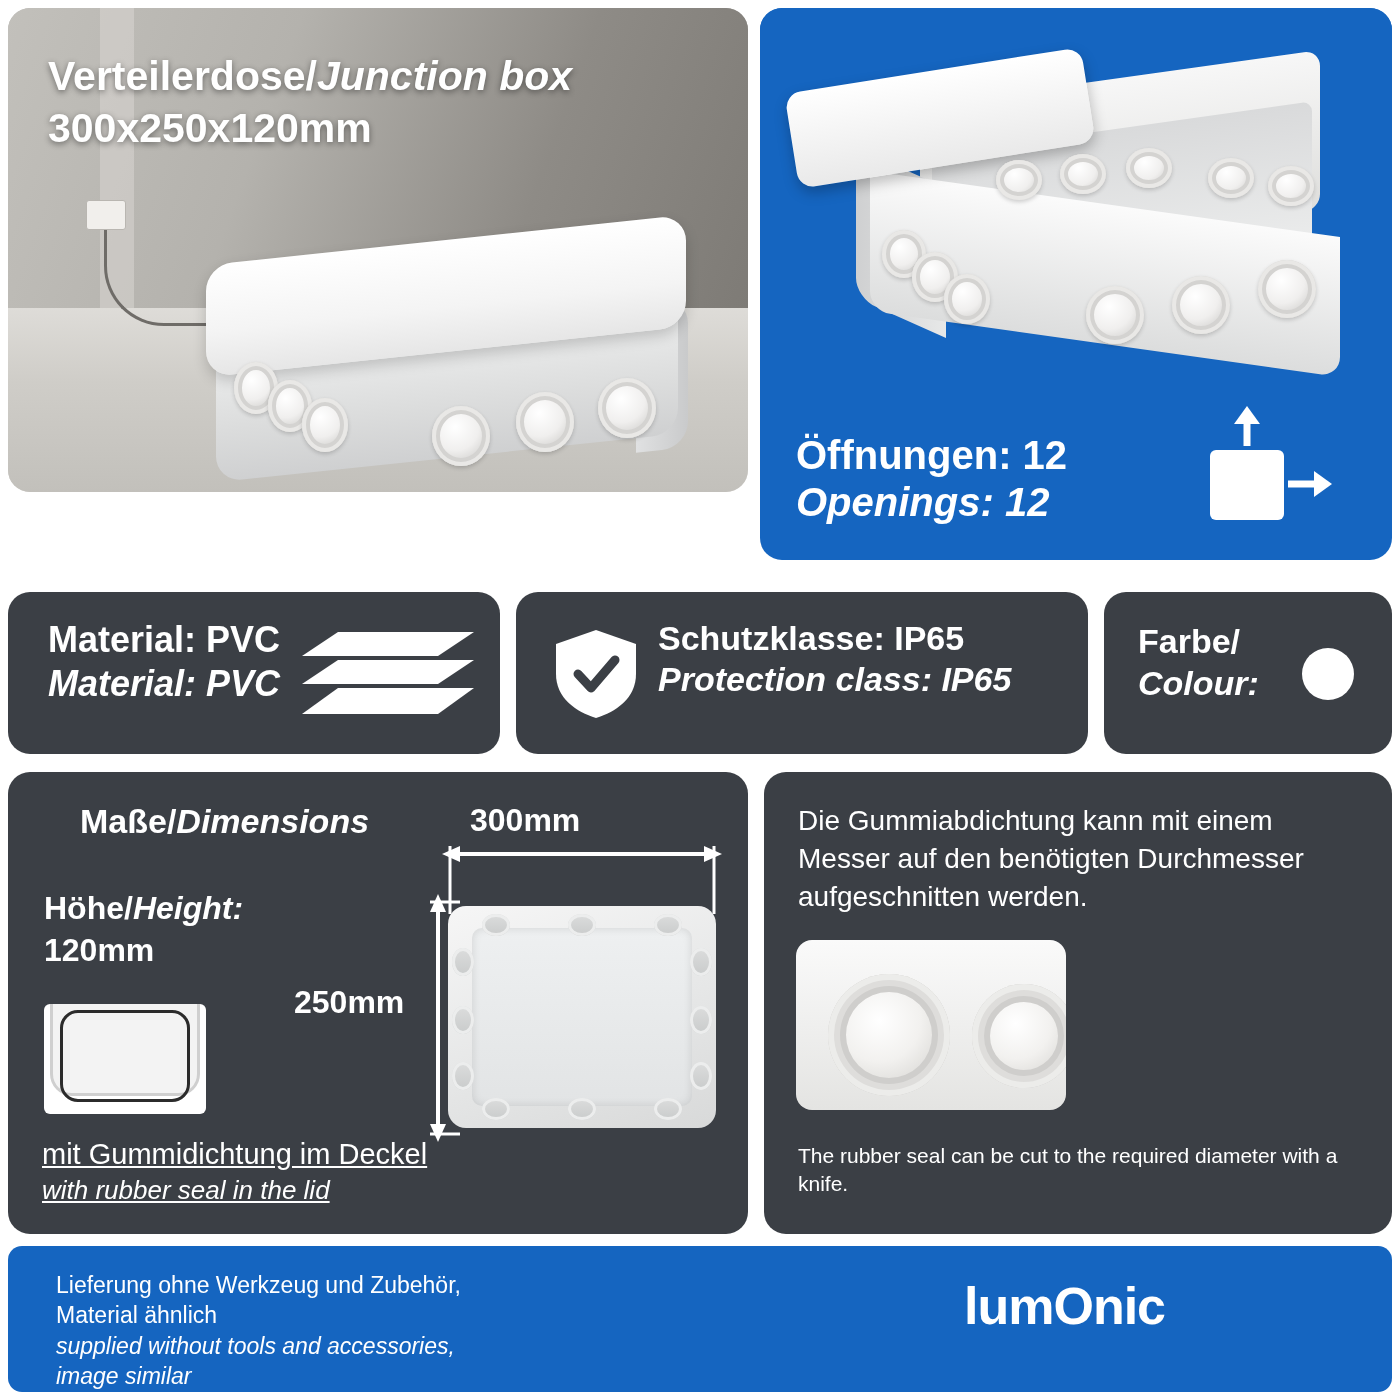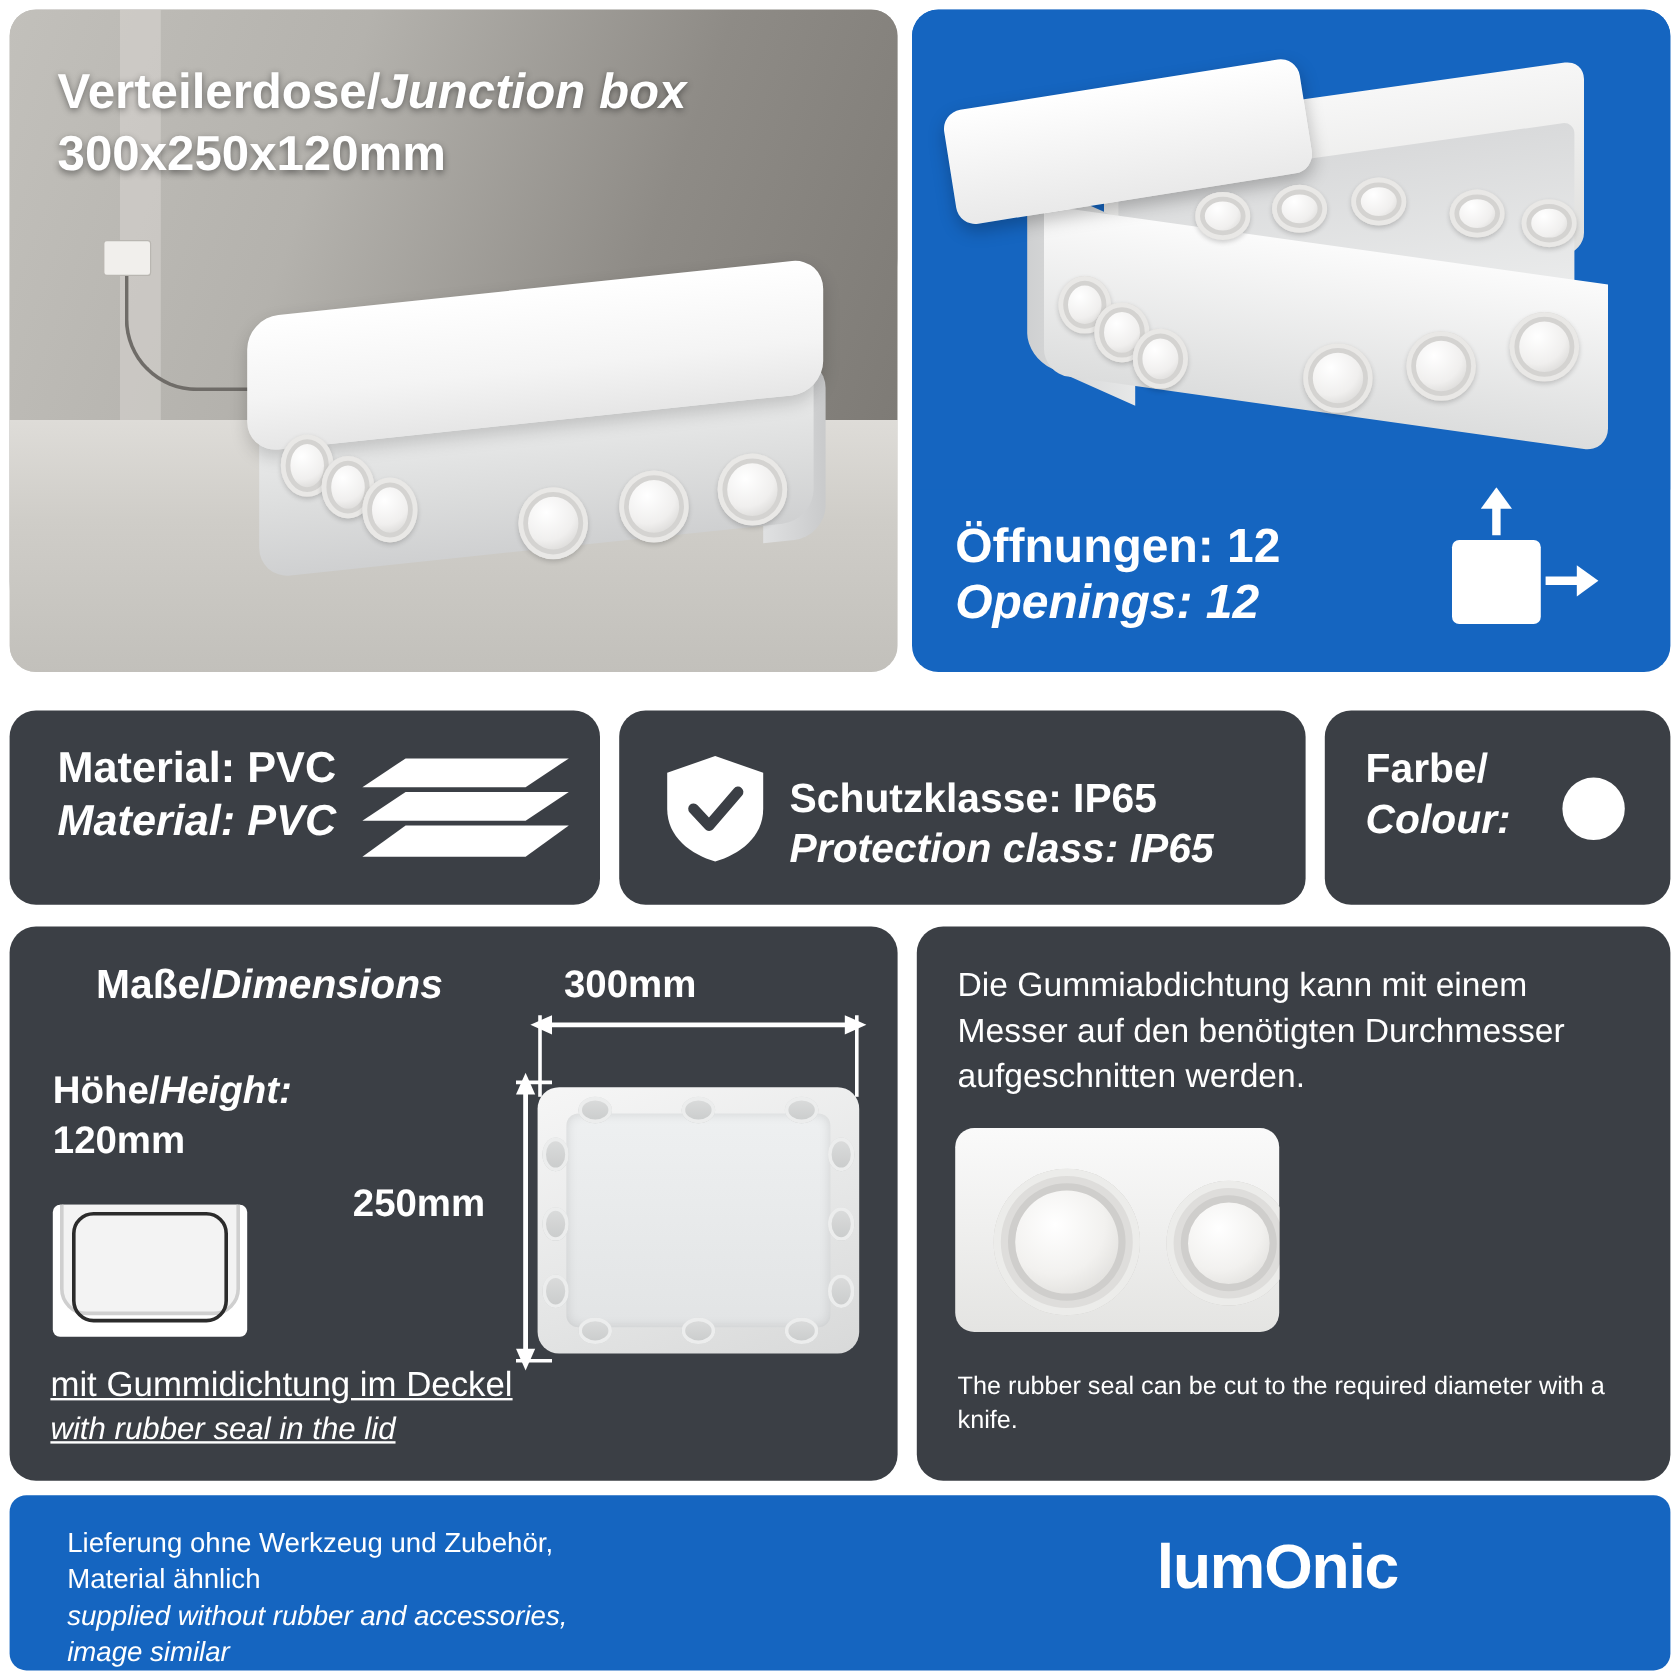--- a/index.html
+++ b/index.html
@@ -16,21 +16,21 @@
     overflow: hidden;
   }
 
   
   .panel { position: absolute; border-radius: 22px; overflow: hidden; }
   .panel-dark { background: #3b3f45; color: #ffffff; }
   .panel-blue { background: #1565c0; color: #ffffff; }
 
   
   #photo-main {
-    left: 8px; top: 8px; width: 740px; height: 552px;
+    left: 8px; top: 8px; width: 740px; height: 484px;
     background: linear-gradient(160deg,#b9b7b3 0%,#a9a7a3 38%,#97948f 58%,#cfcdc9 59%,#e3e1de 100%);
   }
   #photo-main .wall {
     position:absolute; left:0; top:0; width:100%; height:62%;
     background: linear-gradient(110deg,#c2c0bb 0%,#b4b2ad 35%,#8e8b86 70%,#7e7b76 100%);
   }
   #photo-main .wall-strip {
     position:absolute; left:92px; top:0; width:34px; height:62%;
     background:#d8d6d2; opacity:.55;
   }
@@ -122,21 +122,21 @@
 
   
   #panel-material { left: 8px; top: 592px; width: 492px; height: 162px; }
   #panel-material .txt { position:absolute; left:40px; top:26px; }
   #panel-material .de { font-size:36px; font-weight:700; line-height:1.22; }
   #panel-material .en { font-size:36px; font-weight:700; font-style:italic; line-height:1.22; }
   #material-icon { position:absolute; right:22px; top:34px; width:180px; height:96px; }
 
   
   #panel-protection { left: 516px; top: 592px; width: 572px; height: 162px; }
-  #panel-protection .txt { position:absolute; left:142px; top:26px;margin-top:28px; }
+  #panel-protection .txt { position:absolute; left:142px; top:26px; }
   #panel-protection .de { font-size:34px; font-weight:700; line-height:1.22; }
   #panel-protection .en { font-size:34px; font-weight:700; font-style:italic; line-height:1.22; }
   #shield-icon { position:absolute; left:36px; top:36px; width:88px; height:92px; }
 
   
   #panel-colour { left: 1104px; top: 592px; width: 288px; height: 162px; }
   #panel-colour .txt { position:absolute; left:34px; top:28px; }
   #panel-colour .de { font-size:34px; font-weight:700; line-height:1.24; }
   #panel-colour .en { font-size:34px; font-weight:700; font-style:italic; line-height:1.24; }
   #colour-swatch {
@@ -379,21 +379,21 @@
       <div class="g1"></div>
       <div class="g2"></div>
     </div>
     <div class="bottom-text">The rubber seal can be cut to the required diameter with a knife.</div>
   </div>
 
   <div class="panel panel-blue" id="panel-footer">
     <div class="note">
       <div>Lieferung ohne Werkzeug und Zubehör,</div>
       <div>Material ähnlich</div>
-      <div class="en">supplied without rubber and accessories,</div>
+      <div class="en">supplied without tools and accessories,</div>
       <div class="en">image similar</div>
     </div>
     <div id="logo">
       <div class="word">lumOnic</div>
     </div>
   </div>
 
 </div>
 
 </body></html>

